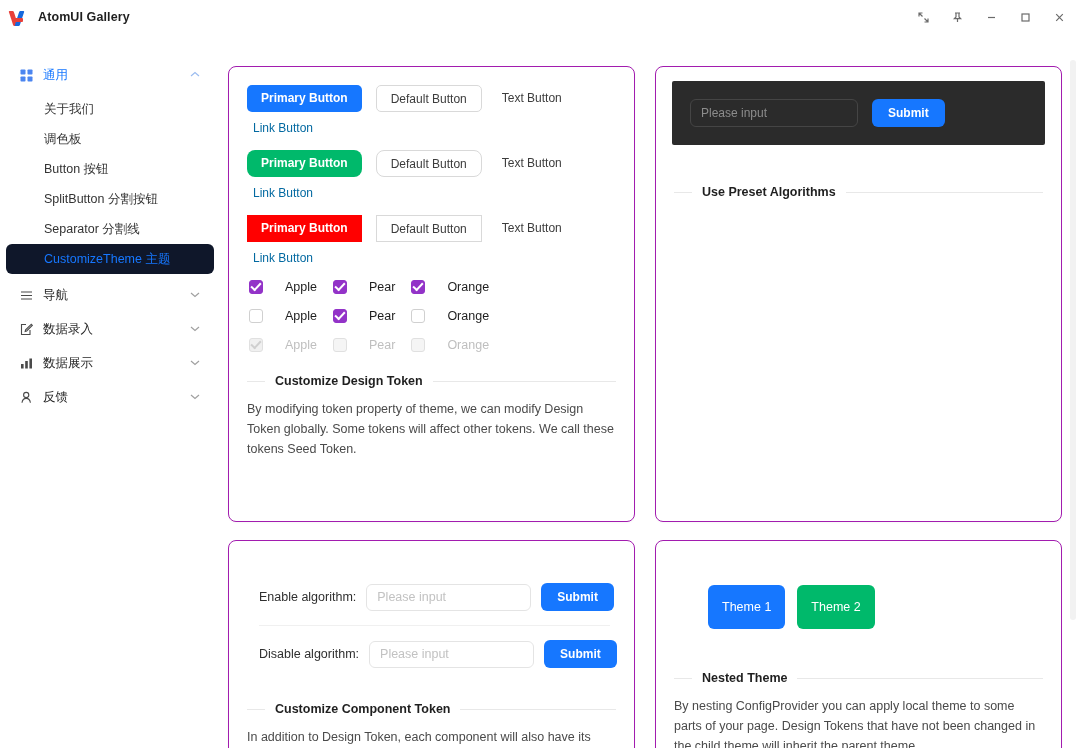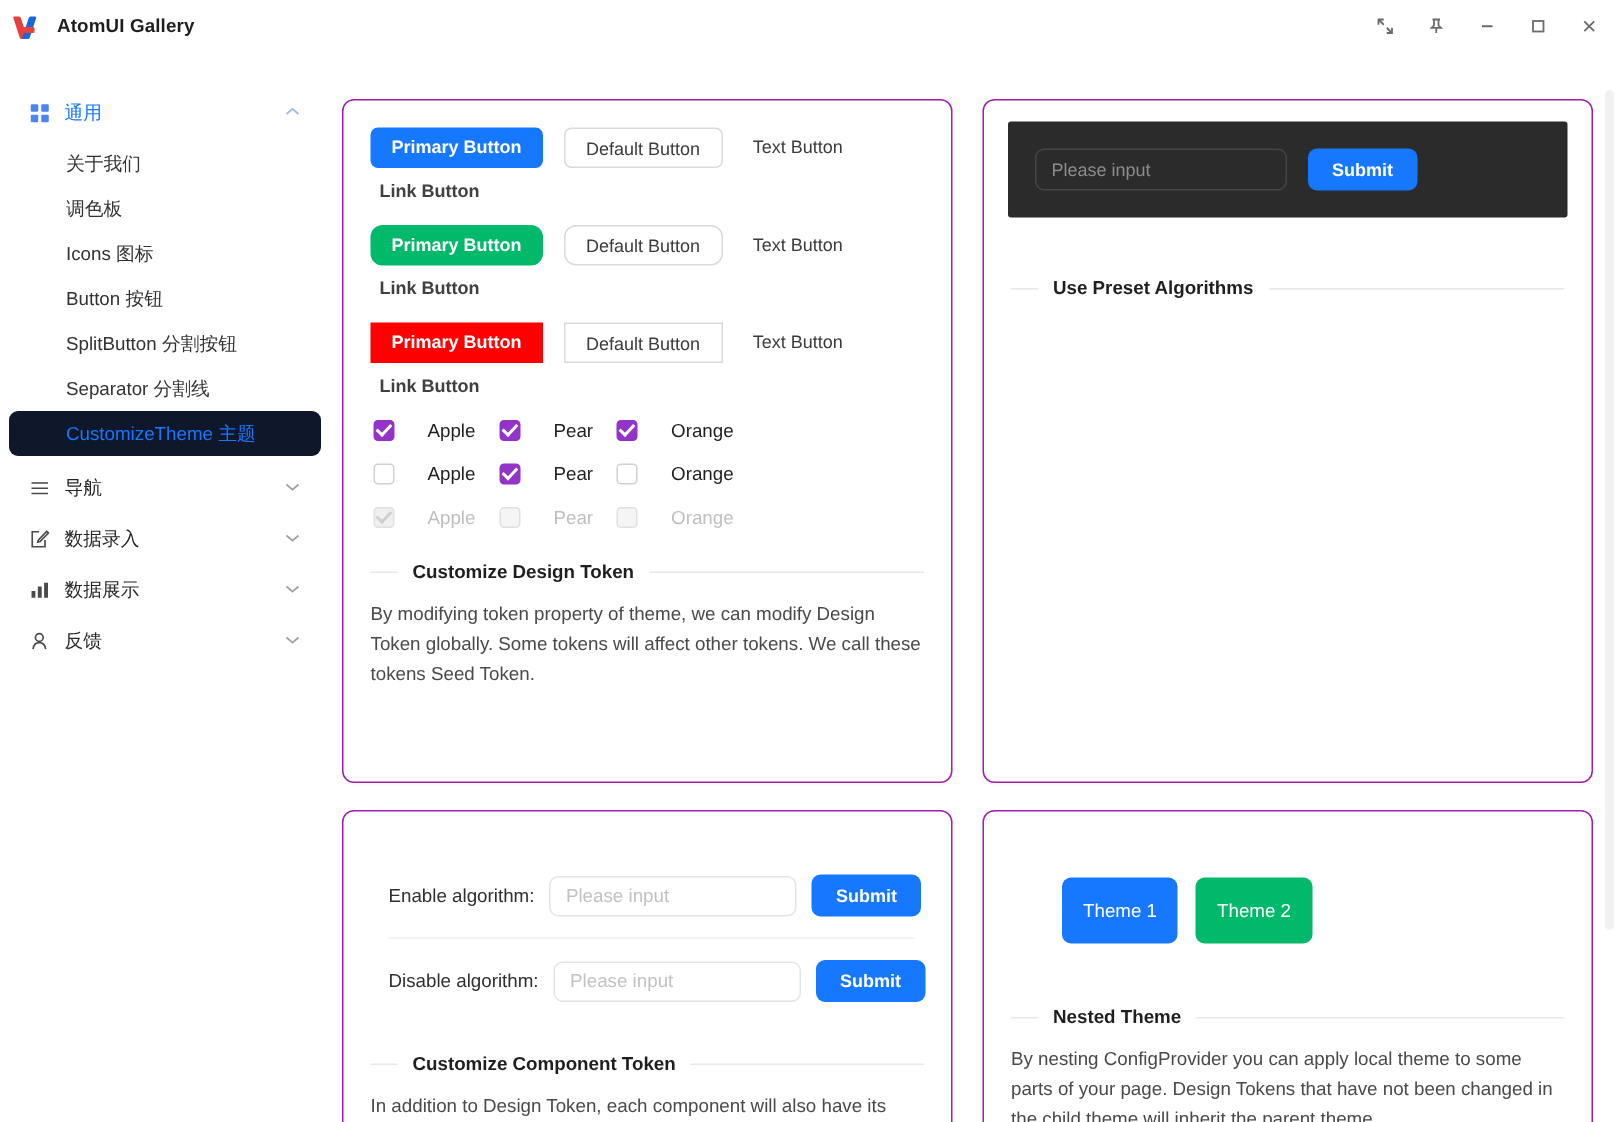--- a/index.html
+++ b/index.html
@@ -111,21 +111,21 @@
   }
   .btn {
     font-size: 12px; font-weight: bold;
     padding: 0 14px; height: 27px; line-height: 27px;
     display: inline-block; white-space: nowrap; cursor: pointer;
   }
   .btn-primary { color: #fff; border: none; }
   .btn-default { background: #fff; color: #3c3c3c; font-weight: normal; }
   .btn-text { background: transparent; border: none; color: #3c3c3c; font-weight: normal; padding-left: 6px; }
   .link-row { margin: 0 0 14px 2px; }
-  .btn-link { color: #404040; font-size: 12px; font-weight: bold; background: none; border: none; padding: 0 4px; cursor: pointer; }
+  .btn-link { color: #0369a1; font-size: 12px; font-weight: normal; background: none; border: none; padding: 0 4px; cursor: pointer; }
 
   .r-default { border-radius: 5px; }
   .r-round   { border-radius: 8px; }
   .r-square  { border-radius: 0; }
   .bd { border: 1px solid #d9d9d9; }
 
   
   .cb-row { display: flex; align-items: center; gap: 16px; margin-bottom: 15px; padding-left: 2px; }
   .cb { display: flex; align-items: center; gap: 22px; font-size: 12.5px; color: #1f1f1f; cursor: pointer; }
   .box {
@@ -271,23 +271,20 @@
       </span>
     </div>
 
     <div class="nav-child">
       <span>关于我们</span>
     </div>
     <div class="nav-child">
       <span>调色板</span>
     </div>
     <div class="nav-child">
-      <span>Icons 图标</span>
-    </div>
-    <div class="nav-child">
       <span>Button 按钮</span>
     </div>
     <div class="nav-child">
       <span>SplitButton 分割按钮</span>
     </div>
     <div class="nav-child">
       <span>Separator 分割线</span>
     </div>
     <div class="nav-child active">
       <span>CustomizeTheme 主题</span>

